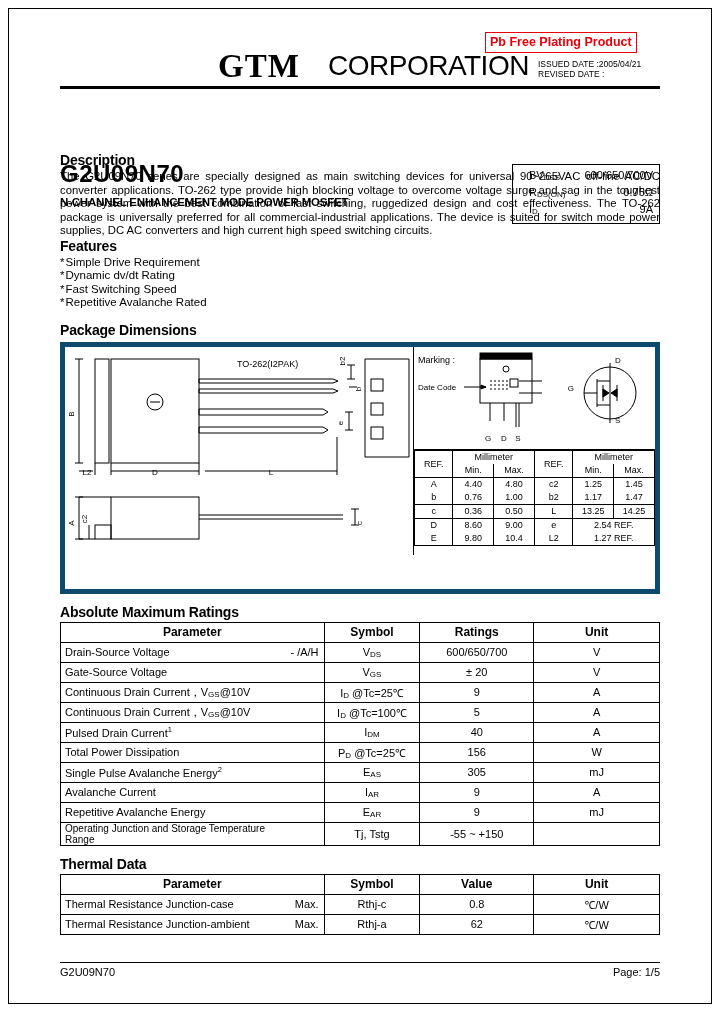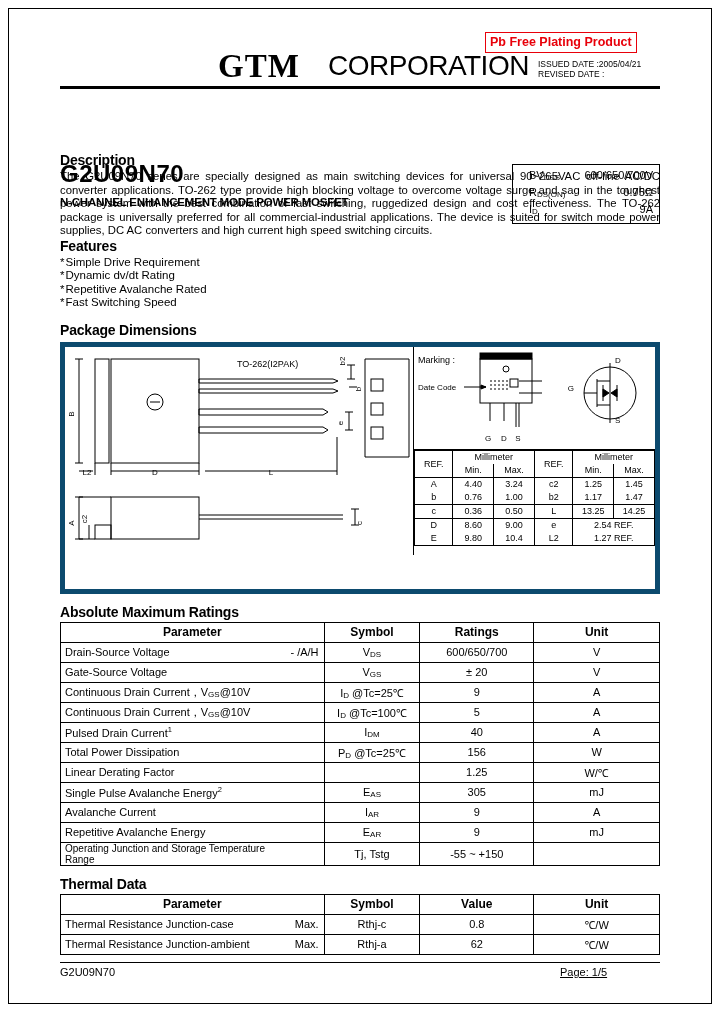--- a/index.html
+++ b/index.html
@@ -235,23 +235,22 @@
     position: absolute;
     left: 60px;
     top: 966px;
     font-size: 11px;
   }
   .footright {
     position: absolute;
     left: 560px;
     top: 966px;
     width: 100px;
-    text-align: left;
+    text-align: right;
     font-size: 11px;
-    text-decoration: underline;
   }
   .lbl { font-size: 8px; fill: #000; font-family: "Liberation Sans", sans-serif; }
   .lbl9 { font-size: 9px; fill: #000; font-family: "Liberation Sans", sans-serif; }
 </style>
 </head>
 <body>
 
 <div class="page">
   <div class="frame"></div>
 
@@ -287,22 +286,22 @@
       </div>
     </div>
 
     <h2 class="sec">Description</h2>
     <div class="para">The G2U09N70 series are specially designed as main switching devices for universal 90~265VAC off-line AC/DC converter applications. TO-262 type provide high blocking voltage to overcome voltage surge and sag in the toughest power system with the best combination of fast switching, ruggedized design and cost effectiveness. The TO-262 package is universally preferred for all commercial-industrial applications. The device is suited for switch mode power supplies, DC AC converters and high current high speed switching circuits.</div>
 
     <h2 class="sec" style="">Features</h2>
     <div class="feat">
       <div>Simple Drive Requirement</div>
       <div>Dynamic dv/dt Rating</div>
+      <div>Fast Switching Speed</div>
       <div>Repetitive Avalanche Rated</div>
-      <div>Fast Switching Speed</div>
     </div>
 
     <h2 class="sec" style="margin-top:12px;">Package Dimensions</h2>
 
     <div class="pkgbox">
 
       <div class="pkg-left">
         <svg width="348" height="208" viewBox="0 0 348 208">
           <g stroke="#000" fill="none" stroke-width="1">
 
@@ -437,21 +436,21 @@
           </tr>
           <tr>
             <th class="noTop">Min.</th>
             <th class="noTop">Max.</th>
             <th class="noTop">Min.</th>
             <th class="noTop">Max.</th>
           </tr>
           <tr>
             <td class="noBot">A</td>
             <td class="noBot">4.40</td>
-            <td class="noBot">3.24</td>
+            <td class="noBot">4.80</td>
             <td class="noBot">c2</td>
             <td class="noBot">1.25</td>
             <td class="noBot">1.45</td>
           </tr>
           <tr>
             <td class="noTop">b</td>
             <td class="noTop">0.76</td>
             <td class="noTop">1.00</td>
             <td class="noTop">b2</td>
             <td class="noTop">1.17</td>
@@ -529,26 +528,20 @@
         <td class="c">40</td>
         <td class="c">A</td>
       </tr>
       <tr>
         <td class="param"><span>Total Power Dissipation</span></td>
         <td class="c"><span>P</span><span class="sub">D</span><span> @Tc=25℃</span></td>
         <td class="c">156</td>
         <td class="c">W</td>
       </tr>
       <tr>
-        <td class="param"><span>Linear Derating Factor</span></td>
-        <td class="c"></td>
-        <td class="c">1.25</td>
-        <td class="c">W/℃</td>
-      </tr>
-      <tr>
         <td class="param"><span>Single Pulse Avalanche Energy</span><span class="supsc">2</span></td>
         <td class="c"><span>E</span><span class="sub">AS</span></td>
         <td class="c">305</td>
         <td class="c">mJ</td>
       </tr>
       <tr>
         <td class="param"><span>Avalanche Current</span></td>
         <td class="c"><span>I</span><span class="sub">AR</span></td>
         <td class="c">9</td>
         <td class="c">A</td>

